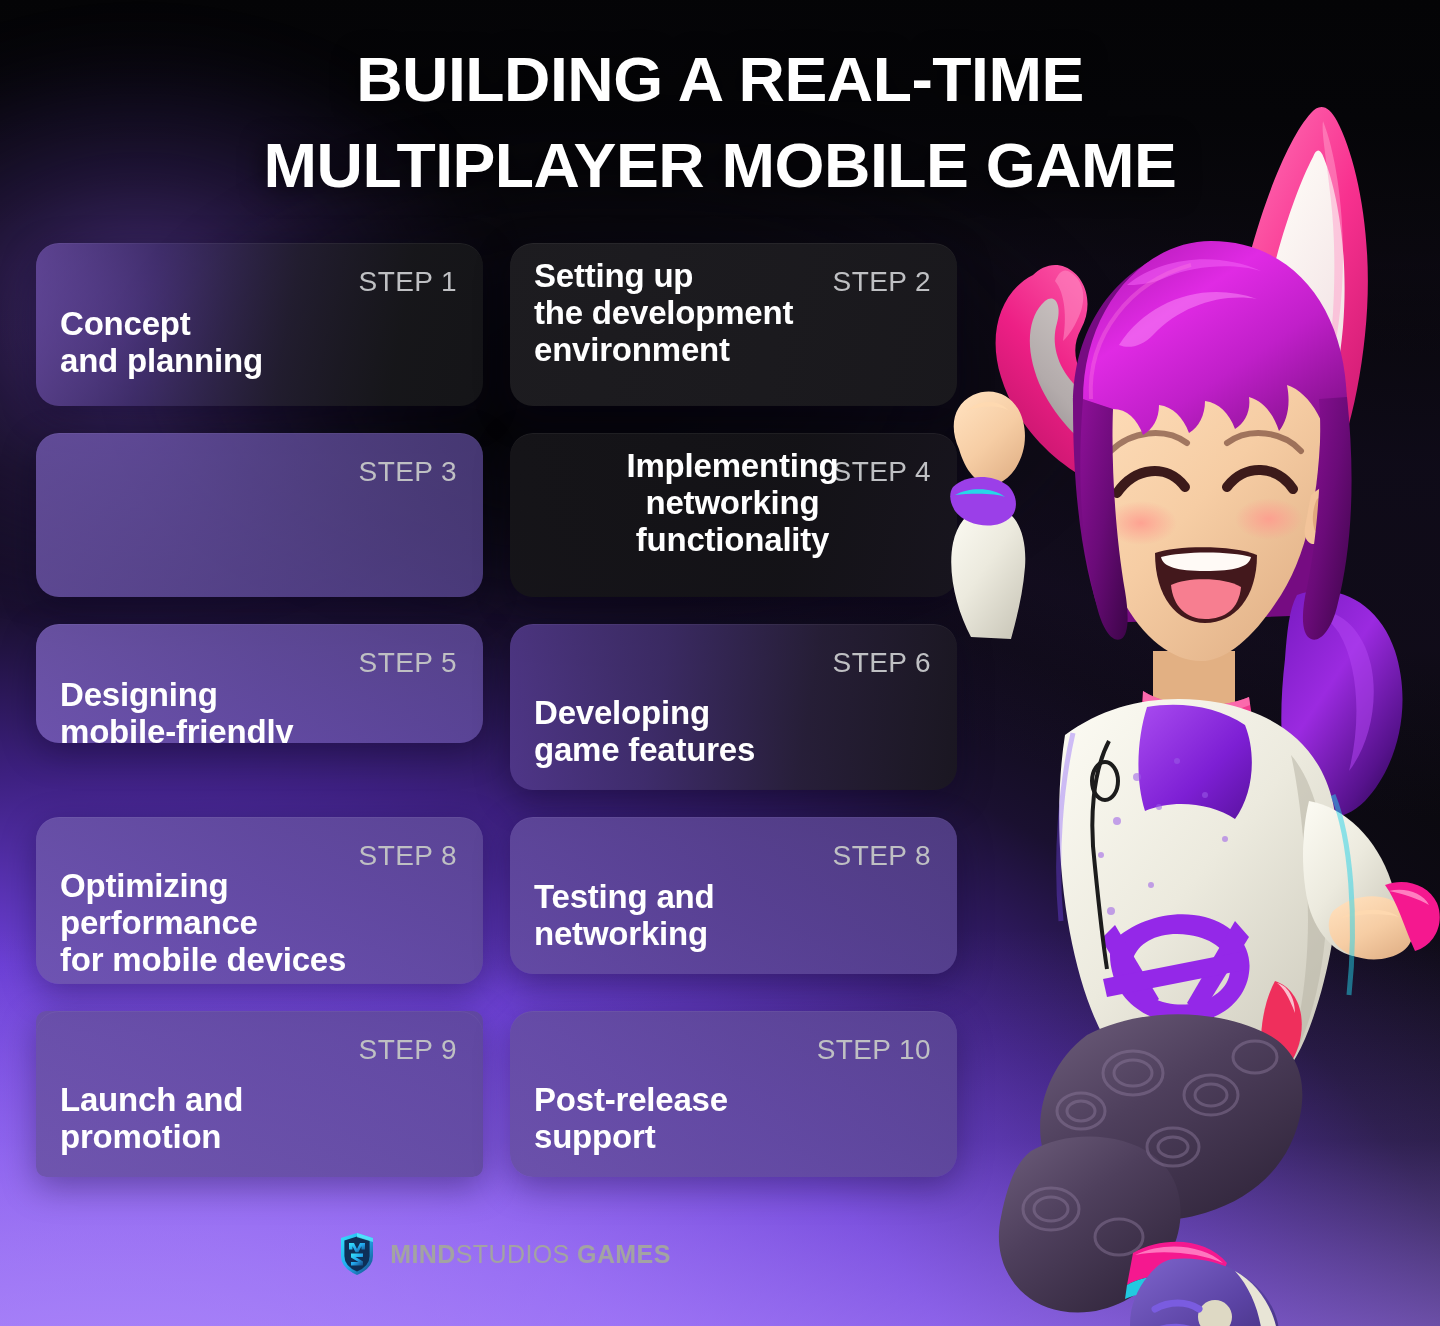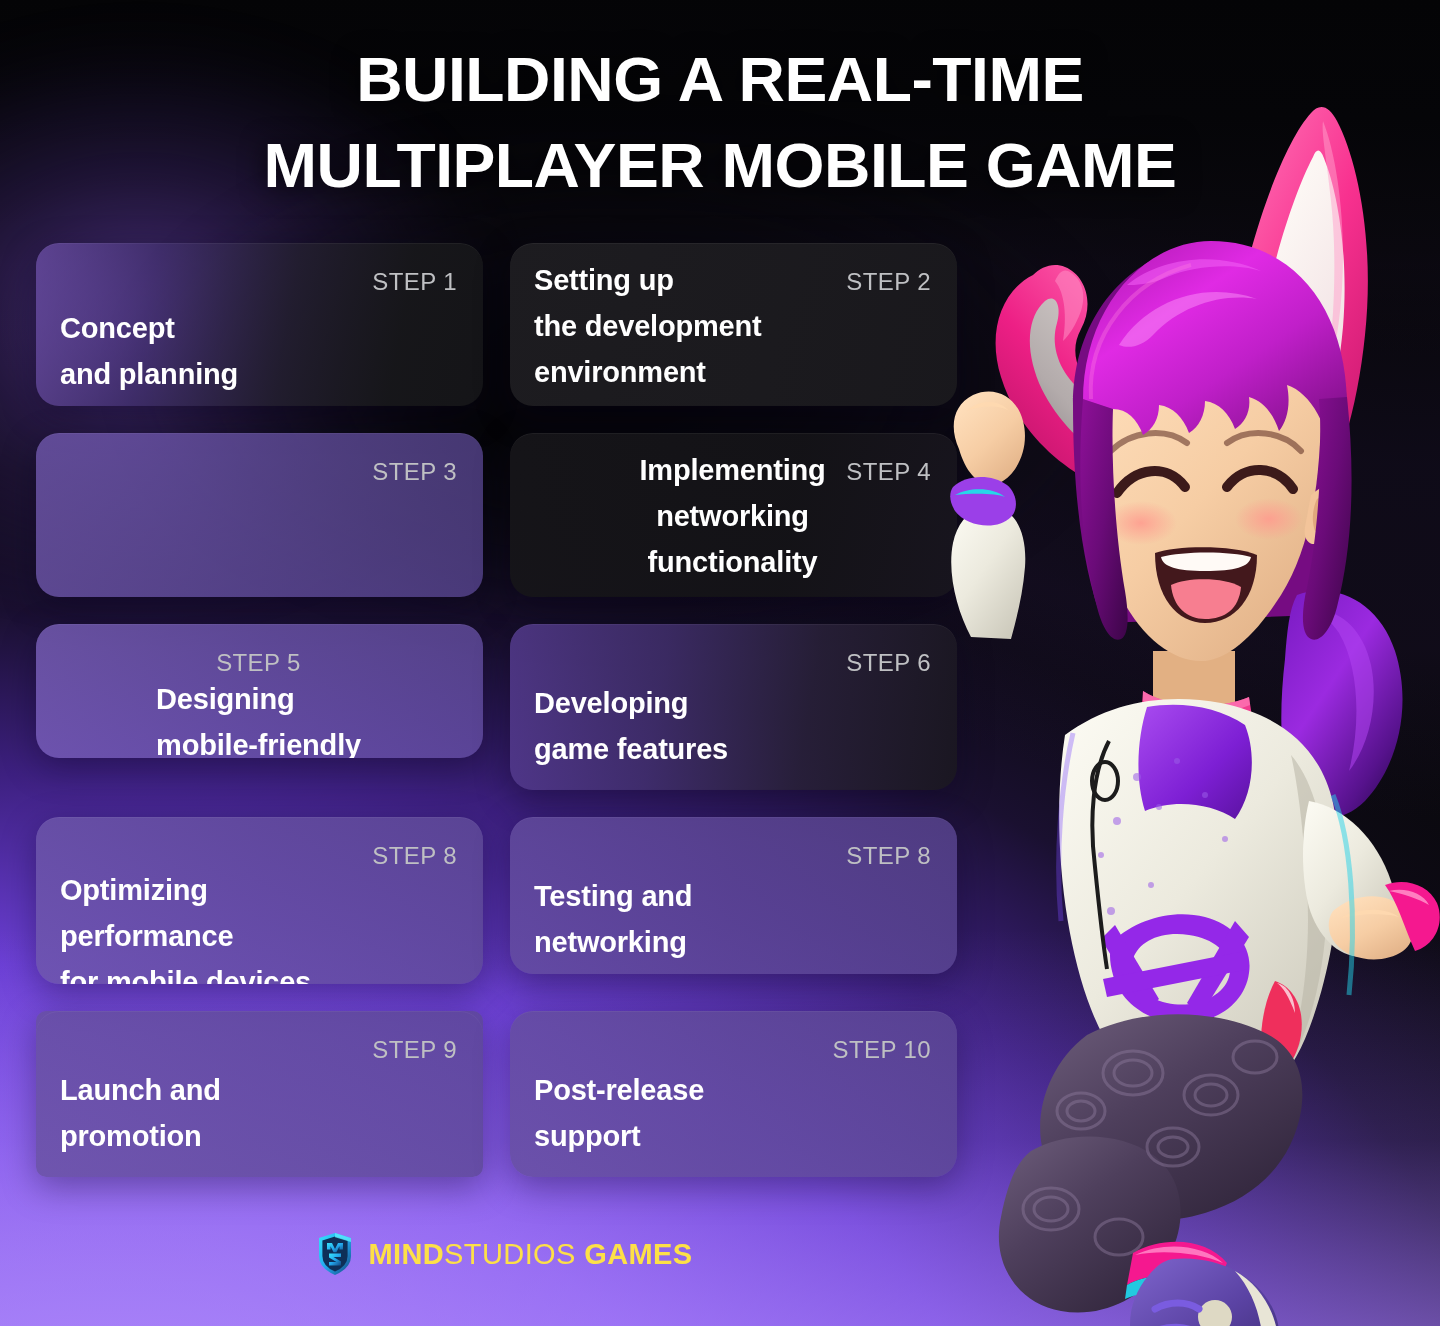--- a/index.html
+++ b/index.html
@@ -85,52 +85,52 @@
     content:"";
     position:absolute; inset:0;
     border-radius:23px;
     box-shadow:inset 0 1px 0 rgba(255,255,255,.05);
     pointer-events:none;
   }
   .steplabel{
     position:relative;
     text-align:right;
     color:#bfc0c3;
-    font-size:24px;
+    font-size:28px;
     line-height:34px;
     font-weight:400;
     letter-spacing:.4px;
     z-index:2;
   }
   .cardtitle{
     position:relative;
     color:#ffffff;
     font-weight:bold;
-    font-size:29px;
-    line-height:46px;
+    font-size:33px;
+    line-height:37px;
     letter-spacing:-.2px;
     margin-top:auto;
     white-space:pre-line;
     z-index:2;
   }
 
   
   .c1{ height:163px; background:linear-gradient(100deg, rgba(124,92,190,.62) 0%, rgba(72,54,120,.58) 26%, rgba(36,32,48,.78) 56%, rgba(24,24,27,.88) 80%, rgba(22,22,25,.92) 100%); }
   .c2{ height:163px; background:linear-gradient(100deg, rgba(30,29,33,.95) 0%, rgba(28,27,31,.95) 60%, rgba(26,25,29,.95) 100%); }
   .c1 .cardtitle{ margin-top:6px; }
   .c2 .steplabel{ position:absolute; right:26px; top:22px; }
   .c2 .cardtitle{ margin-top:-8px; }
 
   .c3{ height:164px; background:linear-gradient(100deg, rgba(120,95,185,.72) 0%, rgba(108,86,172,.70) 48%, rgba(96,76,158,.70) 100%); }
   .c4{ height:164px; background:linear-gradient(100deg, rgba(22,21,25,.94) 0%, rgba(20,19,23,.94) 62%, rgba(24,21,30,.94) 100%); }
   .c3 .cardtitle{ margin-top:4px; }
   .c4 .steplabel{ position:absolute; right:26px; top:22px; }
   .c4 .cardtitle{ margin-top:-8px;text-align:center; }
 
-  .c5{ height:134px; background:linear-gradient(100deg, rgba(126,100,192,.76) 0%, rgba(114,90,180,.74) 50%, rgba(104,82,168,.74) 100%);align-items:center; }
+  .c5{ height:119px; background:linear-gradient(100deg, rgba(126,100,192,.76) 0%, rgba(114,90,180,.74) 50%, rgba(104,82,168,.74) 100%); }
   .c6{ height:166px; background:linear-gradient(100deg, rgba(88,62,148,.80) 0%, rgba(66,48,110,.82) 34%, rgba(40,32,56,.88) 66%, rgba(26,23,32,.92) 100%); }
   .c5 .cardtitle{ margin-top:-4px; }
   .c6 .cardtitle{ margin-top:auto; }
 
   .c7{ height:167px; background:linear-gradient(100deg, rgba(110,88,170,.80) 0%, rgba(102,80,160,.80) 50%, rgba(96,76,152,.80) 100%); }
   .c8{ height:157px; background:linear-gradient(100deg, rgba(100,78,158,.80) 0%, rgba(94,72,150,.80) 50%, rgba(90,70,146,.80) 100%); }
   .c7 .cardtitle{ margin-top:-6px; }
   .c8 .cardtitle{ margin-top:auto; }
 
   .c9{ height:166px; background:linear-gradient(100deg, rgba(102,80,158,.80) 0%, rgba(96,75,152,.80) 50%, rgba(92,72,148,.80) 100%);border-radius:10px; }
@@ -140,22 +140,22 @@
 
   
   #footer{
     position:absolute; left:0; top:1232px; width:1010px;
     display:flex; align-items:center; justify-content:center;
     gap:15px;
     z-index:7;
   }
   #shield{ width:36px; height:44px; display:block; }
   #logotext{
-    color:#fde047;
-    font-size:29px;
+    color:#a3a3a3;
+    font-size:25px;
     letter-spacing:.4px;
     white-space:nowrap;
   }
   #logotext .b{ font-weight:bold; }
   #logotext .r{ font-weight:400; }
 
   
   #character{
     position:absolute; left:905px; top:95px;
     width:545px; height:1231px;

